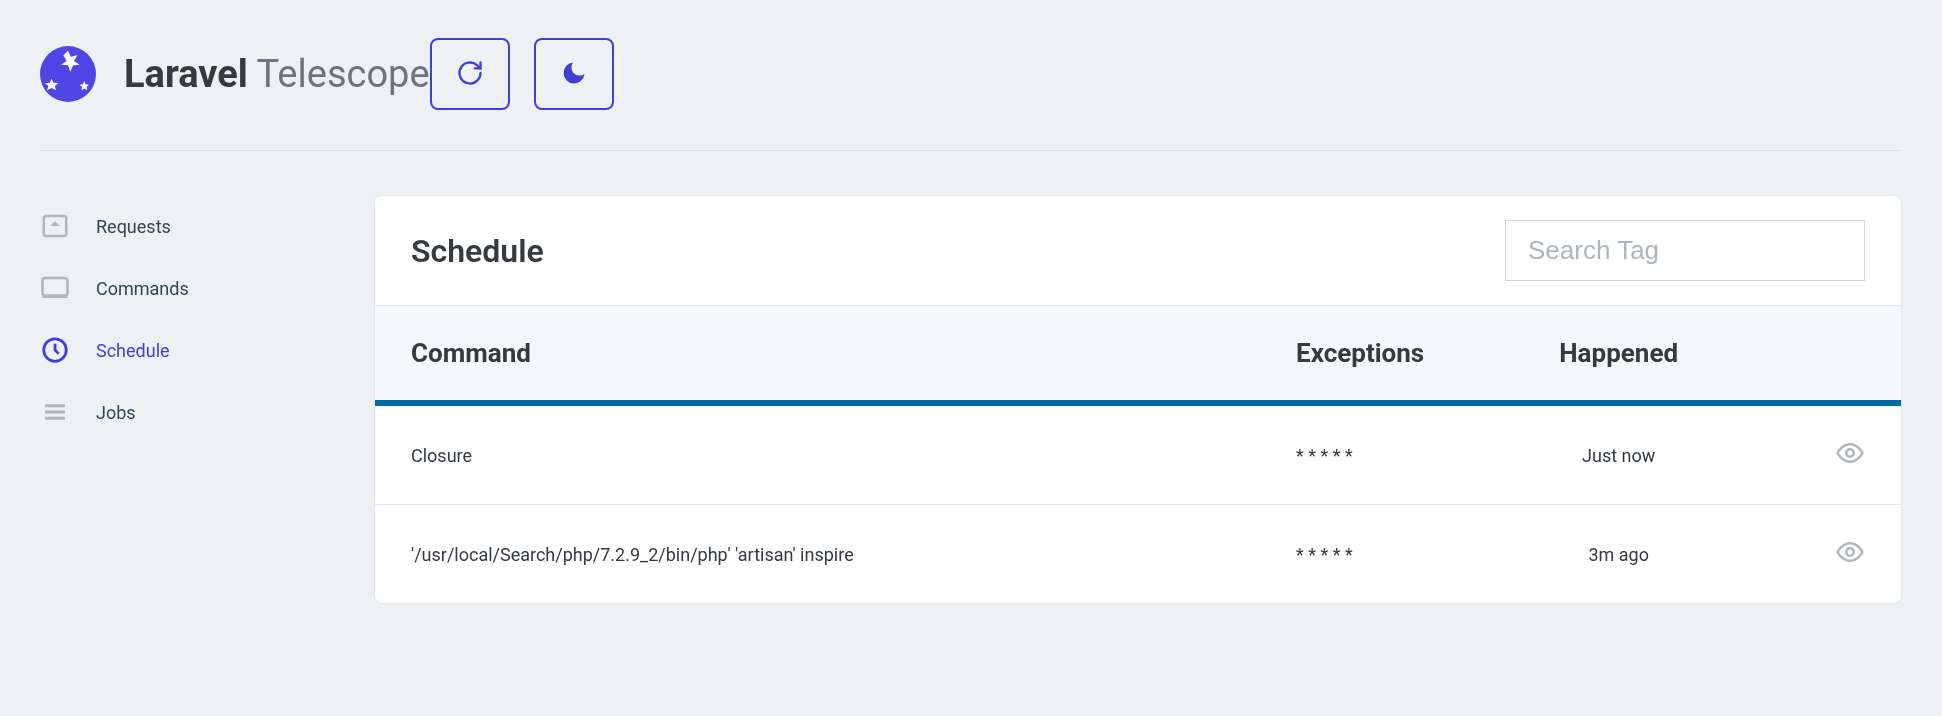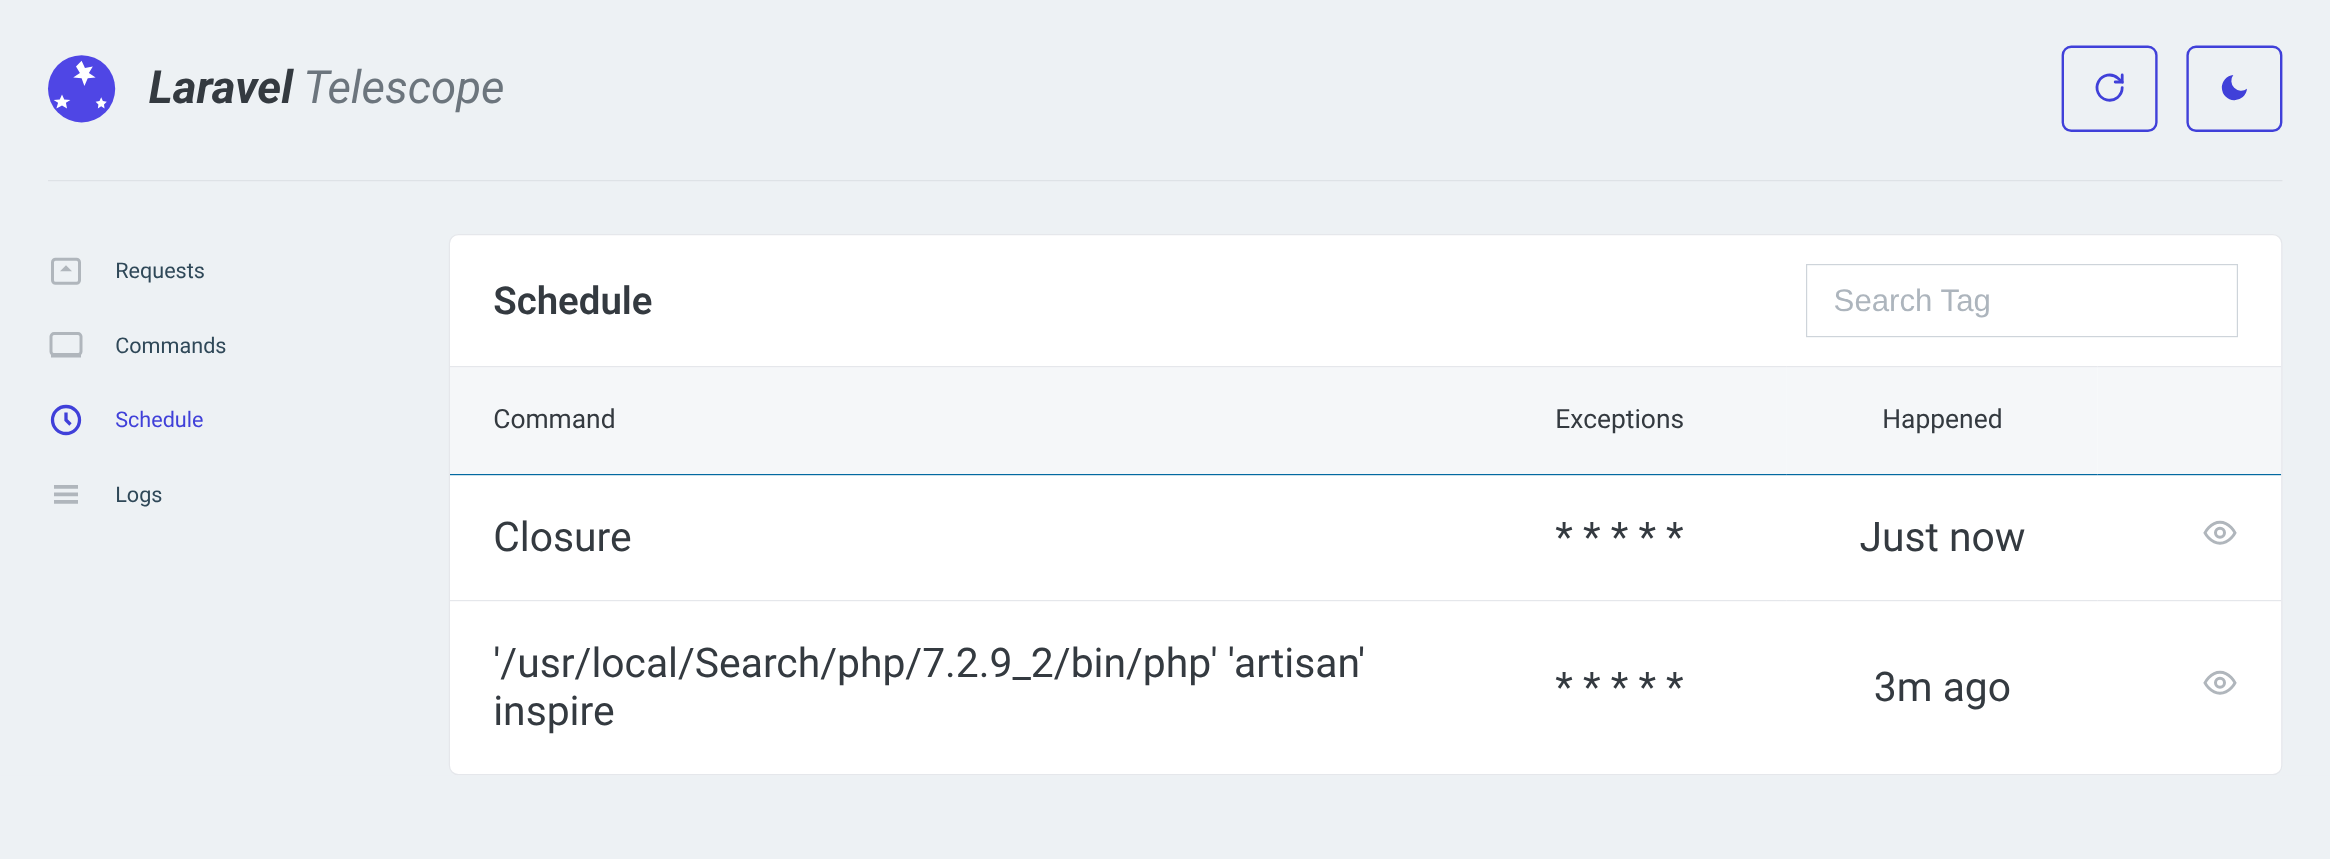--- a/index.html
+++ b/index.html
@@ -8,24 +8,22 @@
     background: #edf1f4;
     font-family: -apple-system, BlinkMacSystemFont, "Segoe UI", Roboto, "Helvetica Neue", Arial, sans-serif;
     color: #343a40;
   }
   .container {
     padding: 0 40px;
   }
   .topbar {
     display: flex;
     align-items: center;
-    justify-content: space-between;
     padding: 38px 0 40px 0;
     border-bottom: 1px solid #dee2e6;
-    font-style: italic;
   }
   .brand {
     display: flex;
     align-items: center;
     gap: 28px;
   }
   .logo {
     width: 56px;
     height: 56px;
     border-radius: 50%;
@@ -117,29 +115,29 @@
     padding: 14px 22px;
     border: 1px solid #ced4da;
     border-radius: 0;
     background: #fff;
   }
   .search-input::placeholder { color: #adb5bd; }
   table { width: 100%; border-collapse: collapse; }
   thead tr { background: #f5f7f9; }
   th {
     text-align: left;
-    font-weight: 400;
-    font-size: 22px;
+    font-weight: 700;
+    font-size: 26px;
     color: #343a40;
     padding: 32px 36px;
     border-top: 1px solid #e5e7eb;
-    border-bottom: 1px solid #0369a1;
+    border-bottom: 6px solid #0369a1;
   }
   td {
-    font-size: 34px;
+    font-size: 18px;
     color: #343a40;
     padding: 32px 36px;
     border-top: 1px solid #e5e7eb;
   }
   th.col-command, td.col-command { width: 58%; }
   th.col-expression, td.col-expression { width: 15%; }
   th.col-happened, td.col-happened { width: 17%; text-align: center; }
   th.col-action, td.col-action { width: 10%; text-align: right; }
   .eye-btn {
     background: none;
@@ -215,21 +213,21 @@
               </svg>
           </span>
           <span>Schedule</span>
         </div>
         <div class="nav-item">
           <span class="nav-icon">
             <svg viewBox="0 0 24 24" fill="none" stroke="currentColor" stroke-width="2.5">
                 <path d="M4 7h16M4 12h16M4 17h16"></path>
               </svg>
           </span>
-          <span>Logs</span>
+          <span>Jobs</span>
         </div>
       </div>
     </nav>
 
     <section class="card">
       <div class="card-header">
         <h2 class="card-title">Schedule</h2>
         <input class="search-input" type="text" placeholder="Search Tag" style="">
       </div>
       <table>

